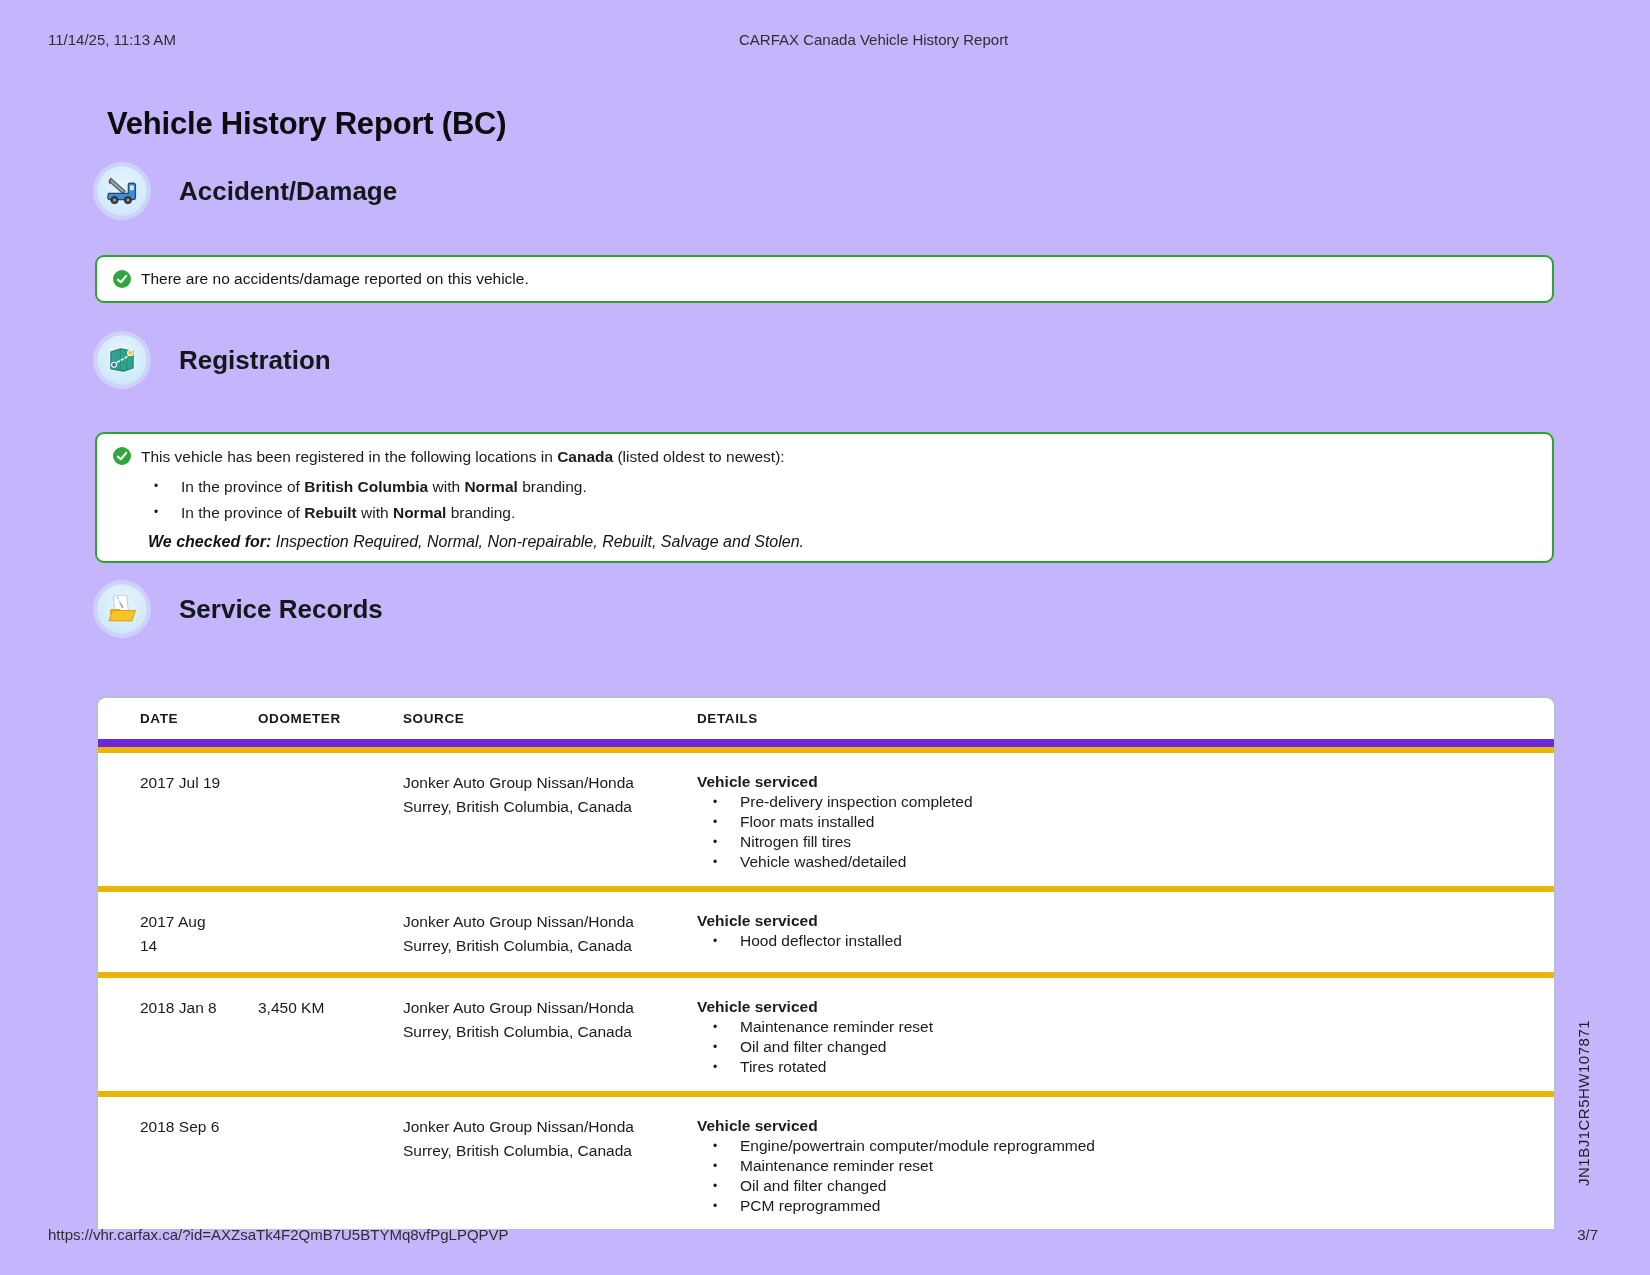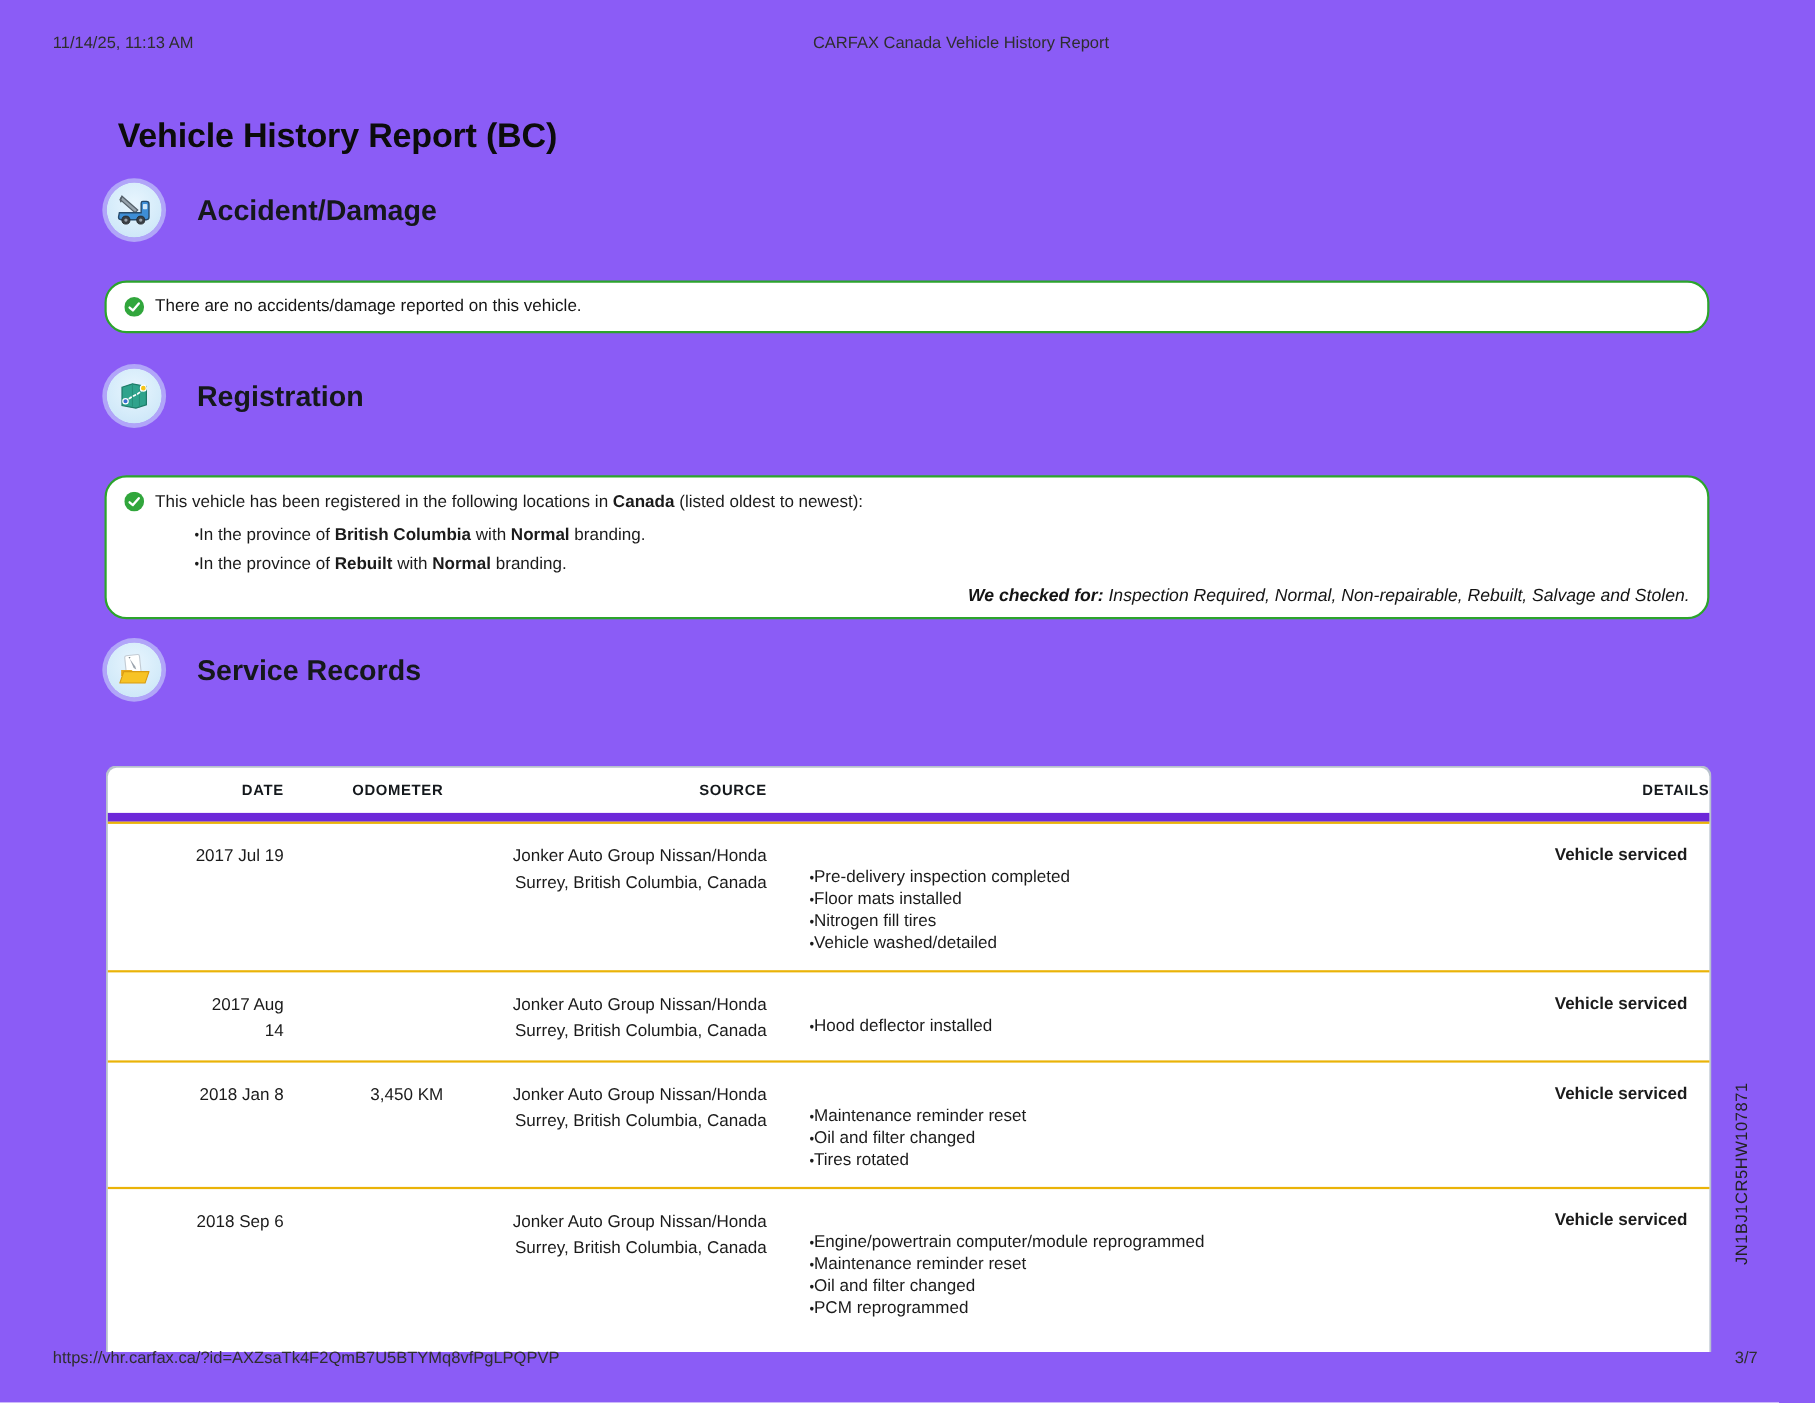--- a/index.html
+++ b/index.html
@@ -1,18 +1,18 @@
 <!DOCTYPE html>
 <html><head>
 <meta charset="utf-8">
 <style>
   html, body { margin:0; padding:0; background:#ffffff; }
   .page {
-    position:relative; width:1650px; height:1275px; background:#8b5cf6;
-    font-family:"Liberation Sans", sans-serif; color:#1b1b1b; overflow:hidden;text-align:right;
+    position:relative; width:1650px; height:1275px; background:#c4b5fd;
+    font-family:"Liberation Sans", sans-serif; color:#1b1b1b; overflow:hidden;
   }
 
   
   .doc-header-left  { position:absolute; top:31px; left:48px;  font-size:15px; color:#2e2e2e; }
   .doc-header-center{ position:absolute; top:31px; left:739px; font-size:15px; color:#2e2e2e; }
   .footer-url  { position:absolute; top:1226px; left:48px;  font-size:15px; color:#2e2e2e; }
   .footer-page { position:absolute; top:1226px; right:52px; font-size:15px; color:#2e2e2e; }
 
   .report-title {
     position:absolute; top:90px; left:91px;
@@ -28,21 +28,21 @@
     width:50px; height:50px; border-radius:50%;
     background:radial-gradient(circle at 50% 38%, #e8f5fe 0%, #d6ecfa 55%, #c6e3f7 100%);
     box-shadow:0 0 0 4px rgba(216,237,251,.5);
     display:flex; align-items:center; justify-content:center; flex:0 0 auto;
   }
   .section-title { font-size:26px; font-weight:600; color:#15181b; }
 
   
   .green-box {
     position:absolute; left:95px; width:1459px; box-sizing:border-box;
-    border:2px solid #2ca42c; border-radius:20px; background:#ffffff;
+    border:2px solid #2ca42c; border-radius:9px; background:#ffffff;
   }
   #box-accident { top:255px; height:48px; display:flex; align-items:center; gap:10px; padding:0 16px; }
   #box-registration { top:432px; height:131px; padding:13px 16px 0 16px; }
   .msg-text { font-size:15.5px; color:#151515; }
   .check-icon { width:18px; height:18px; flex:0 0 auto; display:inline-flex; }
   .reg-intro { display:flex; align-items:flex-start; gap:10px; font-size:15.5px; line-height:19px; }
   .reg-bullets { margin:12px 0 0 41px; }
   .reg-bullet { display:flex; font-size:15.5px; line-height:17px; margin-bottom:9px; }
   .reg-bullet::before { content:"•"; font-size:12px; width:27px; flex:0 0 auto; }
   .we-checked { margin:12px 0 0 35px; font-size:16px; font-style:italic; color:#141414; }
@@ -56,21 +56,21 @@
     border:2px solid #b7c1cd; border-bottom:none; border-radius:10px 10px 0 0;
   }
   .thead {
     display:grid; grid-template-columns:118px 145px 294px 1fr;
     padding-left:42px; height:41px; align-items:center;
     border-bottom:8px solid #6d28d9;
     font-size:13.5px; font-weight:700; letter-spacing:.6px; color:#14181c;
   }
   .trow {
     display:grid; grid-template-columns:118px 145px 294px 1fr;
-    padding:18px 20px 14px 42px; border-top:2px solid #eab308; font-size:15.5px;
+    padding:18px 20px 14px 42px; border-top:6px solid #eab308; font-size:15.5px;
   }
   .trow:first-of-type { border-top:none; }
   .cell-date div, .cell-source div { line-height:24px; }
   .cell-odo { line-height:24px; }
   .details-title { font-weight:700; line-height:21px; }
   .detail-item { display:flex; line-height:20px; }
   .detail-item::before { content:"•"; font-size:12px; margin-left:16px; width:27px; flex:0 0 auto; line-height:20px; }
 
   
   .vin {

